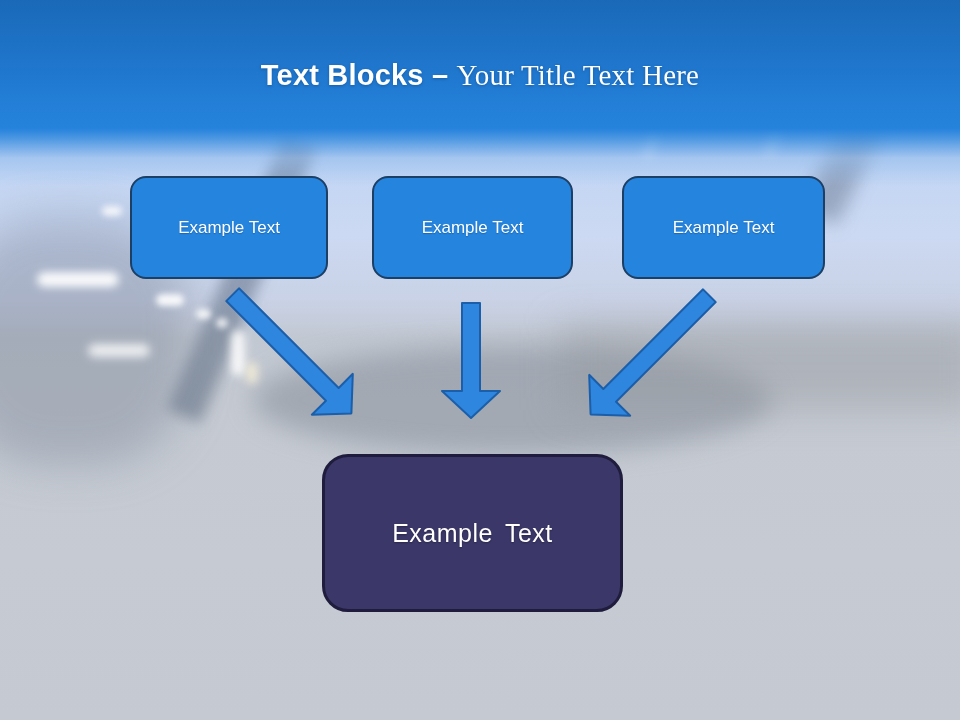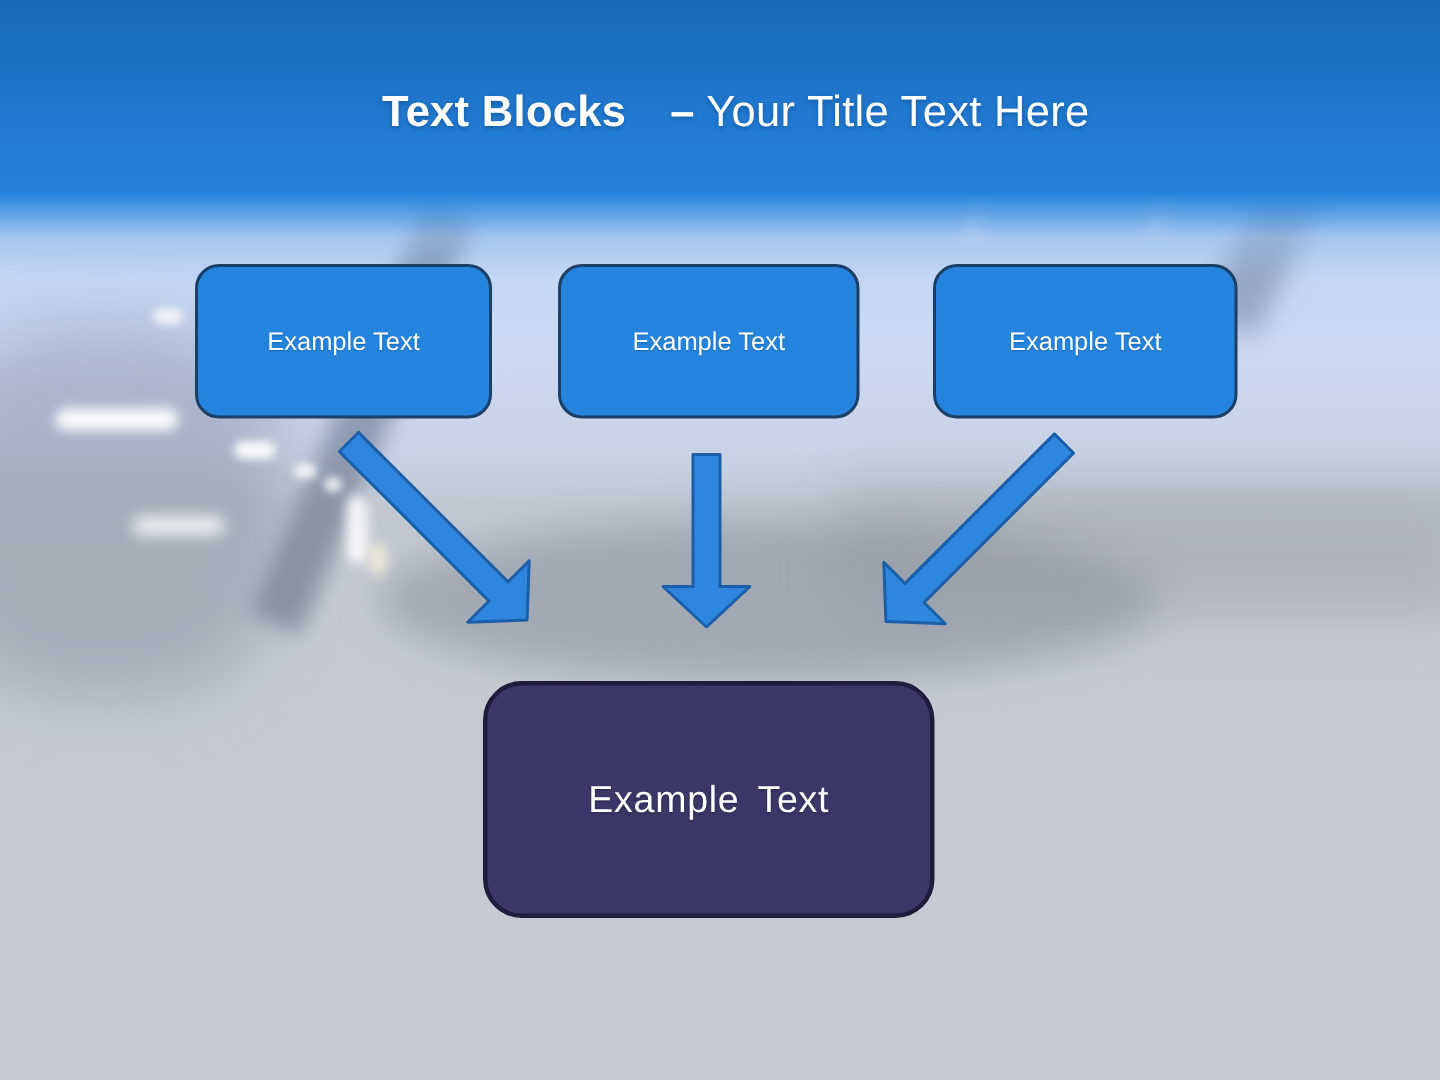--- a/index.html
+++ b/index.html
@@ -45,22 +45,22 @@
     position:absolute;left:0;top:0;width:960px;height:186px;
     background:linear-gradient(180deg,
       #1a69b8 0%,#1f76cc 35%,#2481da 62%,#2583dc 69%,
       rgba(150,190,238,.55) 85%,rgba(175,205,243,0) 100%);
   }
   .slide-title{
     position:absolute;left:0;top:54px;width:960px;height:42px;
     text-align:center;color:#fff;font-size:29px;line-height:42px;
     text-shadow:0 1px 3px rgba(0,40,90,.35);letter-spacing:.2px;
   }
-  .slide-title .bold{font-weight:700;margin-left:21px;}
-  .slide-title .reg{font-weight:400;}
+  .slide-title .bold{font-weight:700;}
+  .slide-title .reg{font-weight:400;font-family:Liberation Serif, serif;}
   
   .block{
     position:absolute;top:176px;height:103px;box-sizing:border-box;
     background:#2484de;border:2.5px solid #1c3f66;border-radius:16px;
     display:flex;align-items:center;justify-content:center;
     color:#fff;font-size:17px;text-shadow:0 1px 1px rgba(10,40,80,.3);
   }
   .b1{left:130px;width:198px;}
   .b2{left:372px;width:201px;}
   .b3{left:622px;width:203px;}

